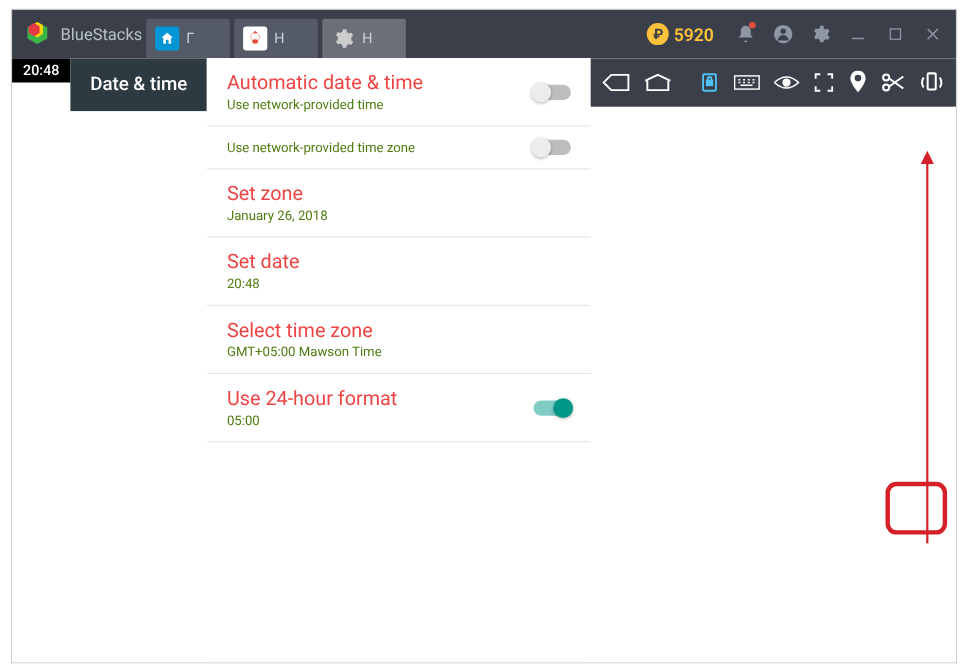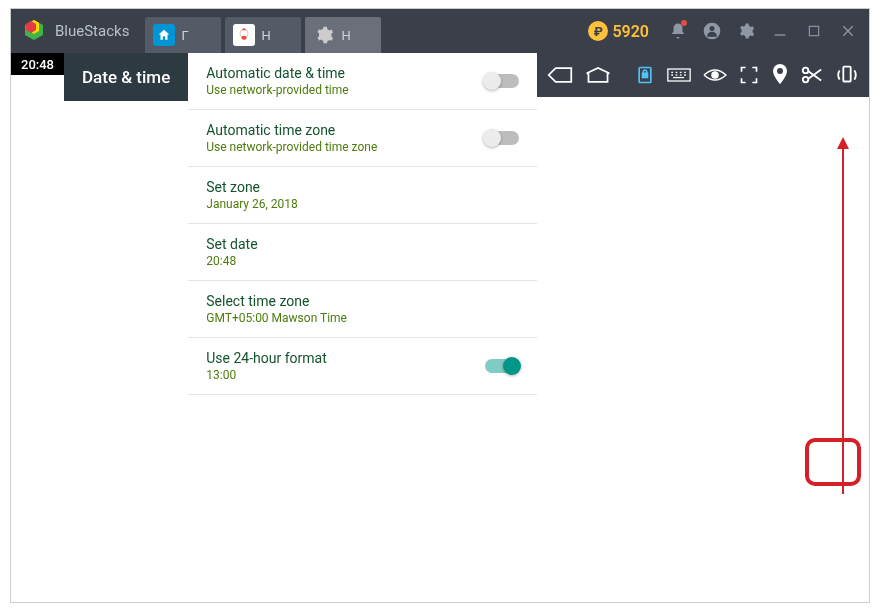--- a/index.html
+++ b/index.html
@@ -33,21 +33,21 @@
       width: 26px;
       height: 26px;
       margin: 0 4px;
       display: flex;
       align-items: center;
       justify-content: center;
     }
     .bs-title {
       color: #b8c0c9;
       font-size: 15px;
-      margin-right: 12px;
+      margin-right: 0;
     }
     .tab {
       height: 36px;
       background: #545a66;
       display: flex;
       align-items: center;
       padding: 0 8px;
       gap: 6px;
       color: #cdd3db;
       font-size: 13px;
@@ -145,22 +145,22 @@
     }
     .setting-item {
       padding: 12px 18px;
       border-bottom: 1px solid #e4e4e4;
       display: flex;
       align-items: center;
       justify-content: space-between;
       cursor: pointer;
     }
     .setting-text .title {
-      font-size: 14px;
-      color: #14532d;
+      font-size: 18px;
+      color: #ef4444;
       margin-bottom: 2px;
     }
     .setting-text .subtitle {
       font-size: 12px;
       color: #4d7c0f;
     }
     .switch {
       width: 34px;
       height: 14px;
       border-radius: 8px;
@@ -329,21 +329,20 @@
     <div class="settings-list">
       <div class="setting-item">
         <div class="setting-text">
           <div class="title">Automatic date &amp; time</div>
           <div class="subtitle">Use network-provided time</div>
         </div>
         <div class="switch off"></div>
       </div>
       <div class="setting-item">
         <div class="setting-text">
-          <div class="title">Automatic time zone</div>
           <div class="subtitle">Use network-provided time zone</div>
         </div>
         <div class="switch off"></div>
       </div>
       <div class="setting-item">
         <div class="setting-text">
           <div class="title">Set zone</div>
           <div class="subtitle">January 26, 2018</div>
         </div>
       </div>
@@ -355,21 +354,21 @@
       </div>
       <div class="setting-item">
         <div class="setting-text">
           <div class="title">Select time zone</div>
           <div class="subtitle">GMT+05:00 Mawson Time</div>
         </div>
       </div>
       <div class="setting-item">
         <div class="setting-text">
           <div class="title">Use 24-hour format</div>
-          <div class="subtitle">13:00</div>
+          <div class="subtitle">05:00</div>
         </div>
         <div class="switch on"></div>
       </div>
     </div>
 
     <div class="highlight-box highlight-24h"></div>
     <div class="arrow-line"></div>
     <div class="arrow-head"></div>
 
     <div class="navbar">

